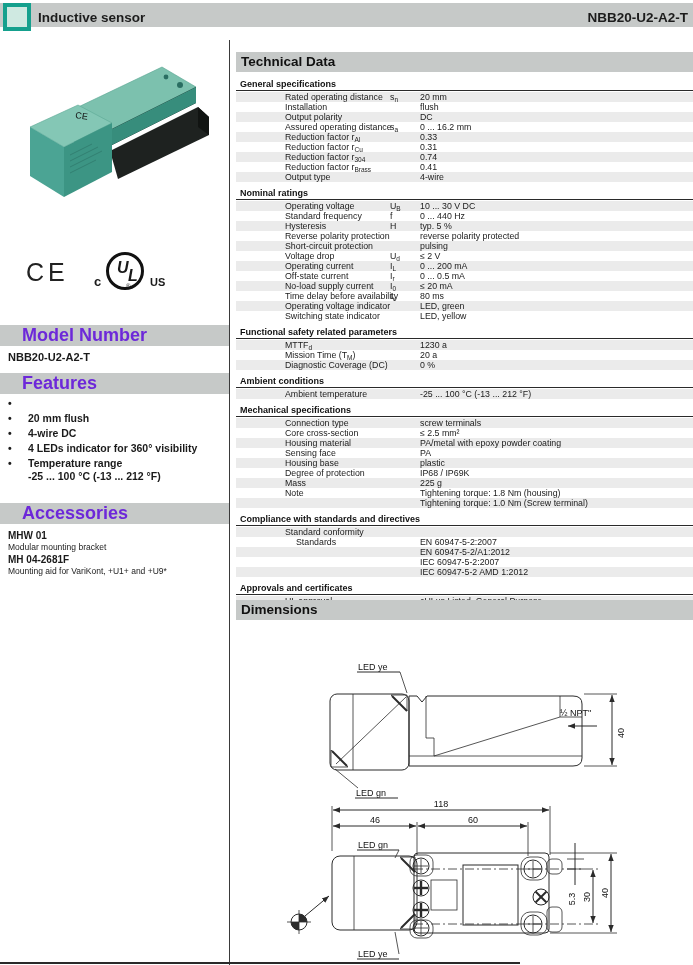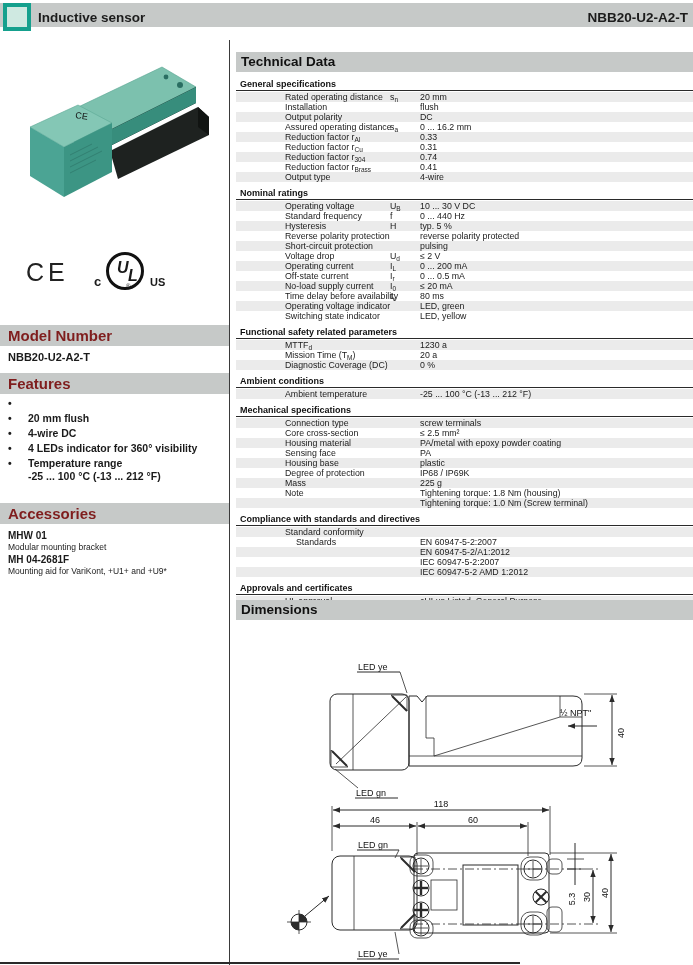--- a/index.html
+++ b/index.html
@@ -25,21 +25,21 @@
   .ce-mark { position:absolute; left:26px; top:228px; font-size:25px; letter-spacing:4px; color:#222; }
   .ul-mark { position:absolute; left:86px; top:222px; width:80px; height:48px; }
   .ul-circle { position:absolute; left:20px; top:0; width:38px; height:38px; border:3px solid #111;
     border-radius:50%; }
   .ul-u { position:absolute; left:8px; top:4px; font-weight:bold; font-size:16px; font-style:italic; }
   .ul-l { position:absolute; left:19px; top:12px; font-weight:bold; font-size:16px; font-style:italic; }
   .ul-r { position:absolute; left:17px; top:28px; font-size:6px; }
   .ul-c { position:absolute; left:8px; top:22px; font-weight:bold; font-size:13px; }
   .ul-us { position:absolute; left:64px; top:24px; font-weight:bold; font-size:11px; }
   .graybar { position:absolute; left:0; width:229px; height:21px; background:#c6c9c8;
-    font-weight:bold; font-size:15px; line-height:21px; padding-left:8px; color:#7f1d1d; }
+    font-weight:bold; font-size:18px; line-height:21px; padding-left:22px; color:#6d28d9; }
   .bar-model { top:295px; } .bar-features { top:343px; } .bar-accessories { top:473px; }
   .model-value { position:absolute; left:8px; top:321px; font-weight:bold; font-size:11px; }
   .features-list { position:absolute; left:8px; top:367px; width:216px; }
   .features-list .fitem { display:flex; margin-bottom:2px; }
   .features-list .bullet { width:20px; flex:0 0 20px; font-weight:bold; font-size:10.5px; line-height:13px; }
   .features-list .ftext { font-weight:bold; font-size:10.5px; line-height:13px; white-space:pre-line; }
   .acc-list { position:absolute; left:8px; top:498px; width:216px; }
   .acc-code { font-weight:bold; font-size:10px; line-height:12px; margin-top:2px; }
   .acc-desc { font-size:8.5px; line-height:10px; color:#222; }
   

